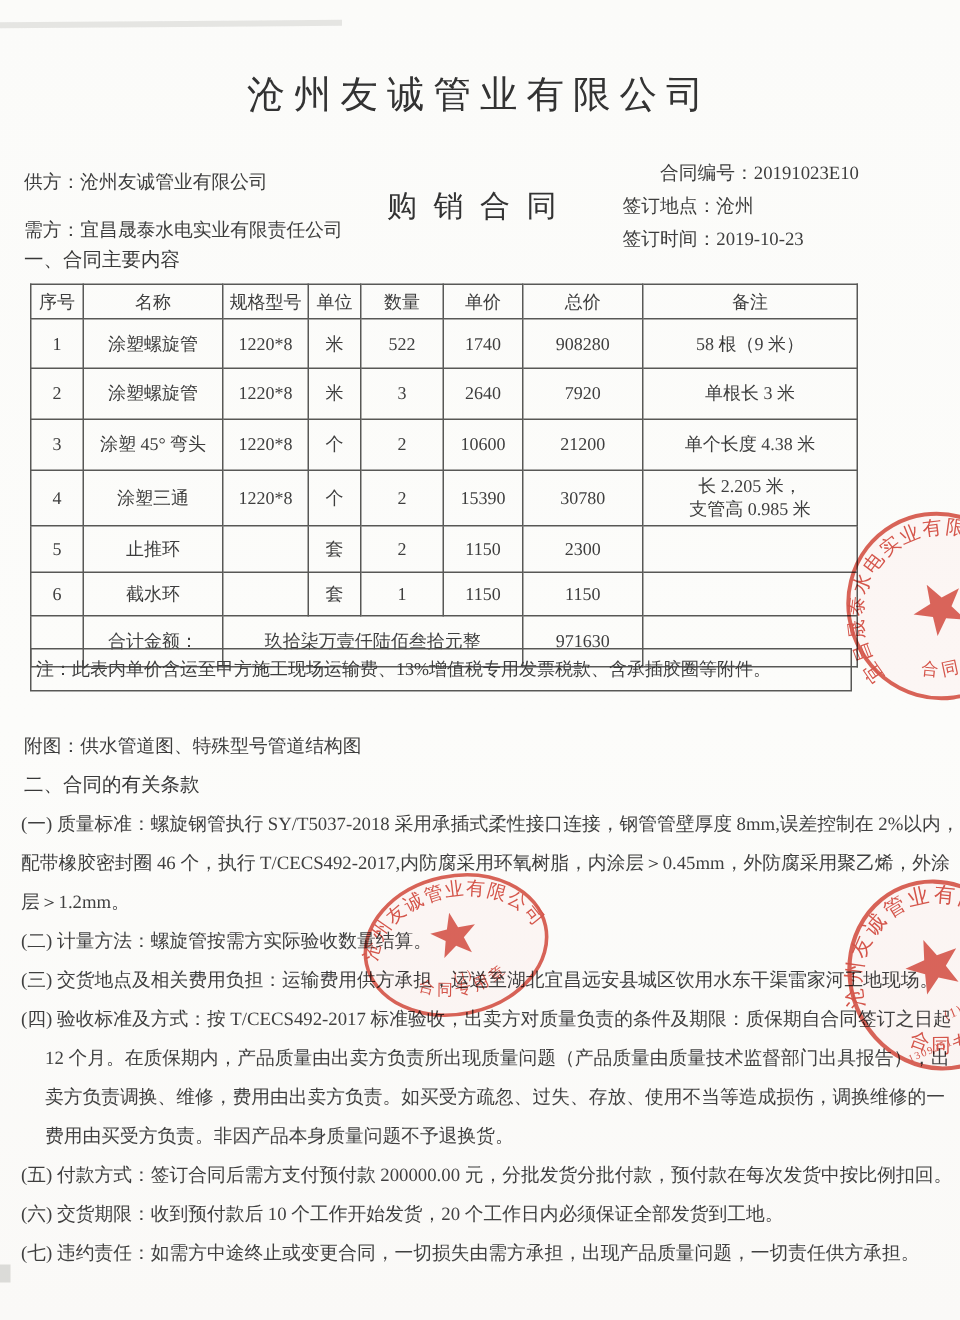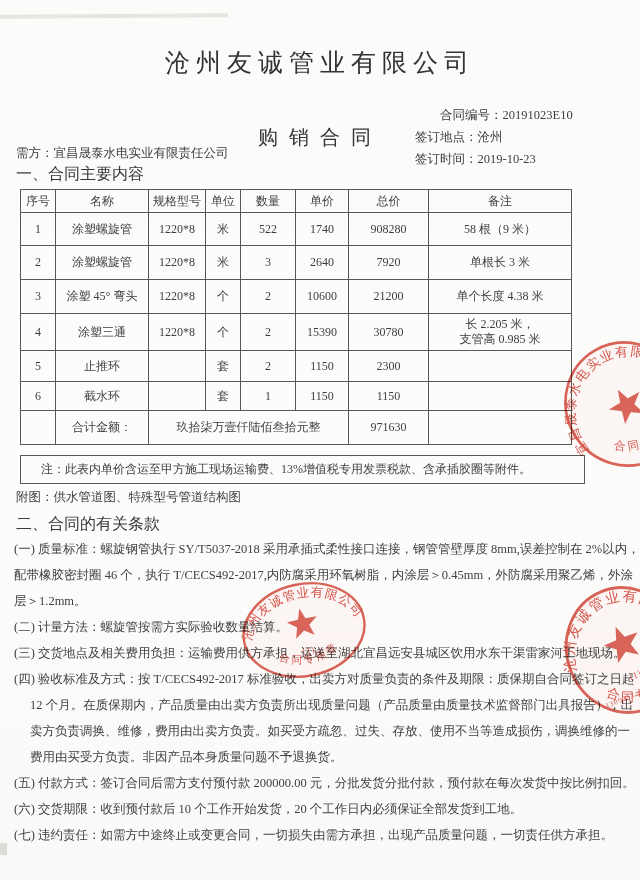--- a/index.html
+++ b/index.html
@@ -15,44 +15,44 @@
 
   .company-title{position:absolute;top:46px;left:0;right:0;text-align:center;font-size:25px;letter-spacing:6px;color:#333;font-weight:400;}
   .doc-title{position:absolute;top:88px;left:0;right:0;text-align:center;font-size:20px;letter-spacing:11px;color:#333;font-weight:400;margin-top:36px;}
 
   .meta-line{position:absolute;font-size:12.5px;color:#3d3d3d;white-space:nowrap;}
   .m-supplier{top:113px;left:16px;}
   .m-buyer{top:145px;left:16px;}
   .m-right1{top:107px;left:415px;margin-left:25px;}
   .m-right2{top:129px;left:415px;text-align:right;}
   .m-right3{top:151px;left:415px;}
-  .sec-heading{position:absolute;font-size:16px;color:#383838;white-space:nowrap;}
+  .sec-heading{position:absolute;font-size:13px;color:#383838;white-space:nowrap;}
   .h-sec1{top:164px;left:16px;}
   .h-sec2{top:514px;left:16px;}
   .attachment{position:absolute;top:489px;left:16px;font-size:12.5px;white-space:nowrap;}
 
   table.items{
     position:absolute;top:189px;left:20px;width:551px;
     border-collapse:collapse;table-layout:fixed;
     font-size:12px;color:#3e3e3e;
   }
   table.items th,table.items td{
     border:1px solid #585856;text-align:center;vertical-align:middle;
     font-weight:400;padding:1px 2px;overflow:hidden;
   }
   tr.h-row{height:23px;}
   tr.r1{height:33px;} tr.r2{height:34px;} tr.r3{height:34px;}
   tr.r4{height:37px;} tr.r5{height:31px;} tr.r6{height:29px;}
   tr.r-total{height:34px;}
   td.remark2{white-space:pre-line;line-height:15px;}
 
   .note-box{
-    position:absolute;top:455px;left:20px;width:543px;height:27px;
+    position:absolute;top:432px;left:20px;width:543px;height:27px;
     border:1px solid #585856;display:flex;align-items:center;
-    font-size:12px;padding-left:20px;white-space:nowrap;color:#3e3e3e;text-align:center;
+    font-size:12px;padding-left:3px;white-space:nowrap;color:#3e3e3e;text-align:center;
   }
 
   .clauses{position:absolute;top:536px;left:14px;width:616px;}
   .clause-line{height:26px;line-height:26px;font-size:12.5px;white-space:nowrap;color:#3f3f3f;}
   .clause-line.indent{padding-left:16px;}
 
   .stamp{position:absolute;mix-blend-mode:multiply;opacity:.92;pointer-events:none;}
   .st-buyer{left:556px;top:334px;}
   .st-seller-mid{left:236px;top:572px;}
   .st-seller-right{left:550px;top:572px;}
@@ -61,20 +61,23 @@
 <body>
 
 <div class="page">
 
   <div class="scan-streak"></div>
   <div class="scan-mark-bottom"></div>
 
   <div class="company-title">沧州友诚管业有限公司</div>
   <div class="doc-title">购销合同</div>
 
+  <div class="meta-line m-supplier">
+    <span>供方：</span><span>沧州友诚管业有限公司</span>
+  </div>
   <div class="meta-line m-buyer">
     <span>需方：</span><span>宜昌晟泰水电实业有限责任公司</span>
   </div>
   <div class="meta-line m-right1">
     <span>合同编号：</span><span>20191023E10</span>
   </div>
   <div class="meta-line m-right2">
     <span>签订地点：</span><span>沧州</span>
   </div>
   <div class="meta-line m-right3">

